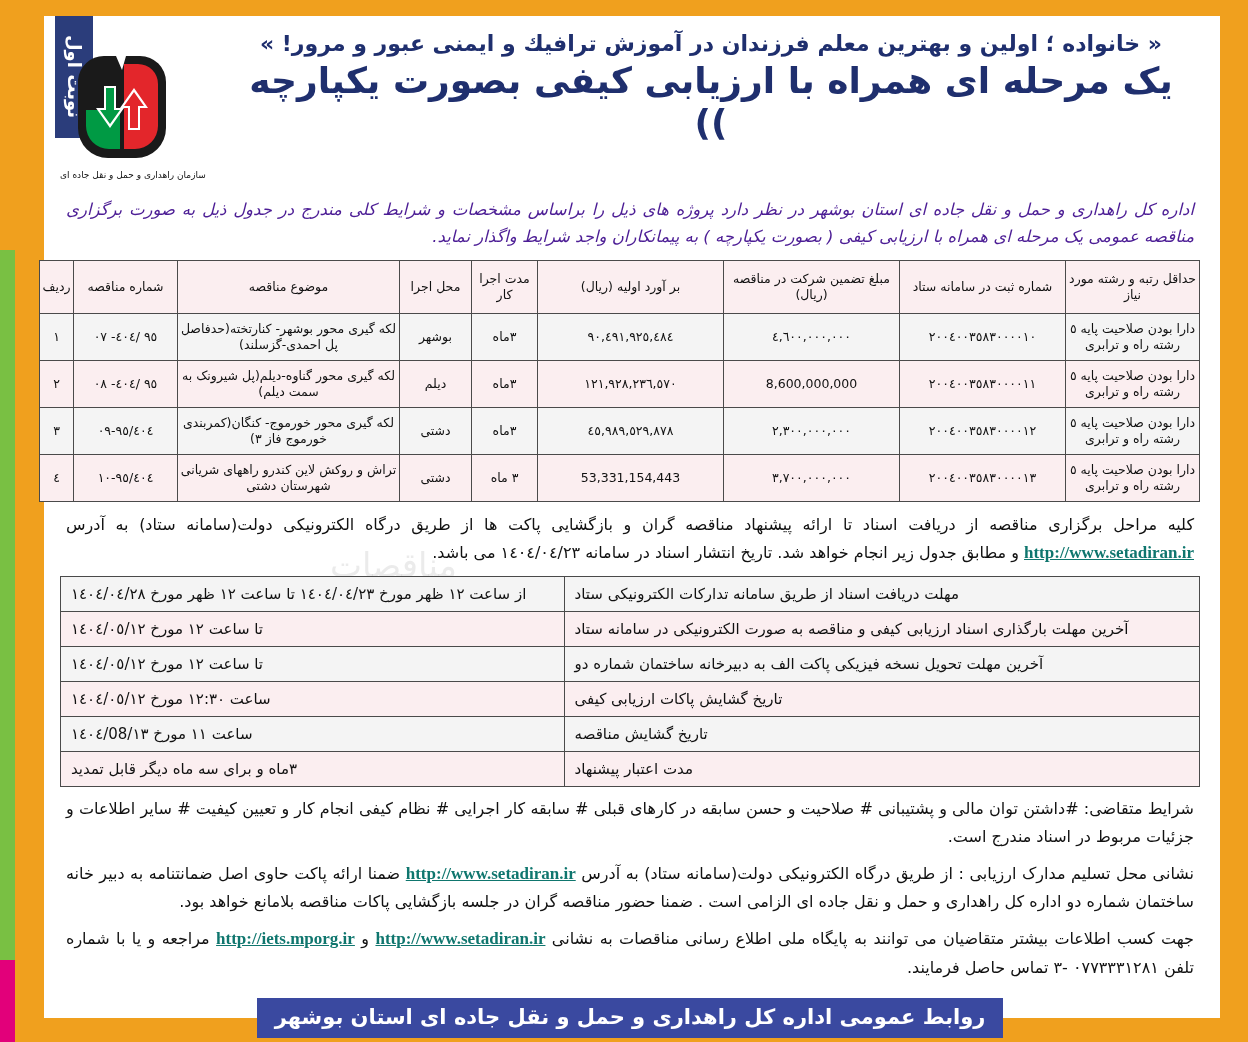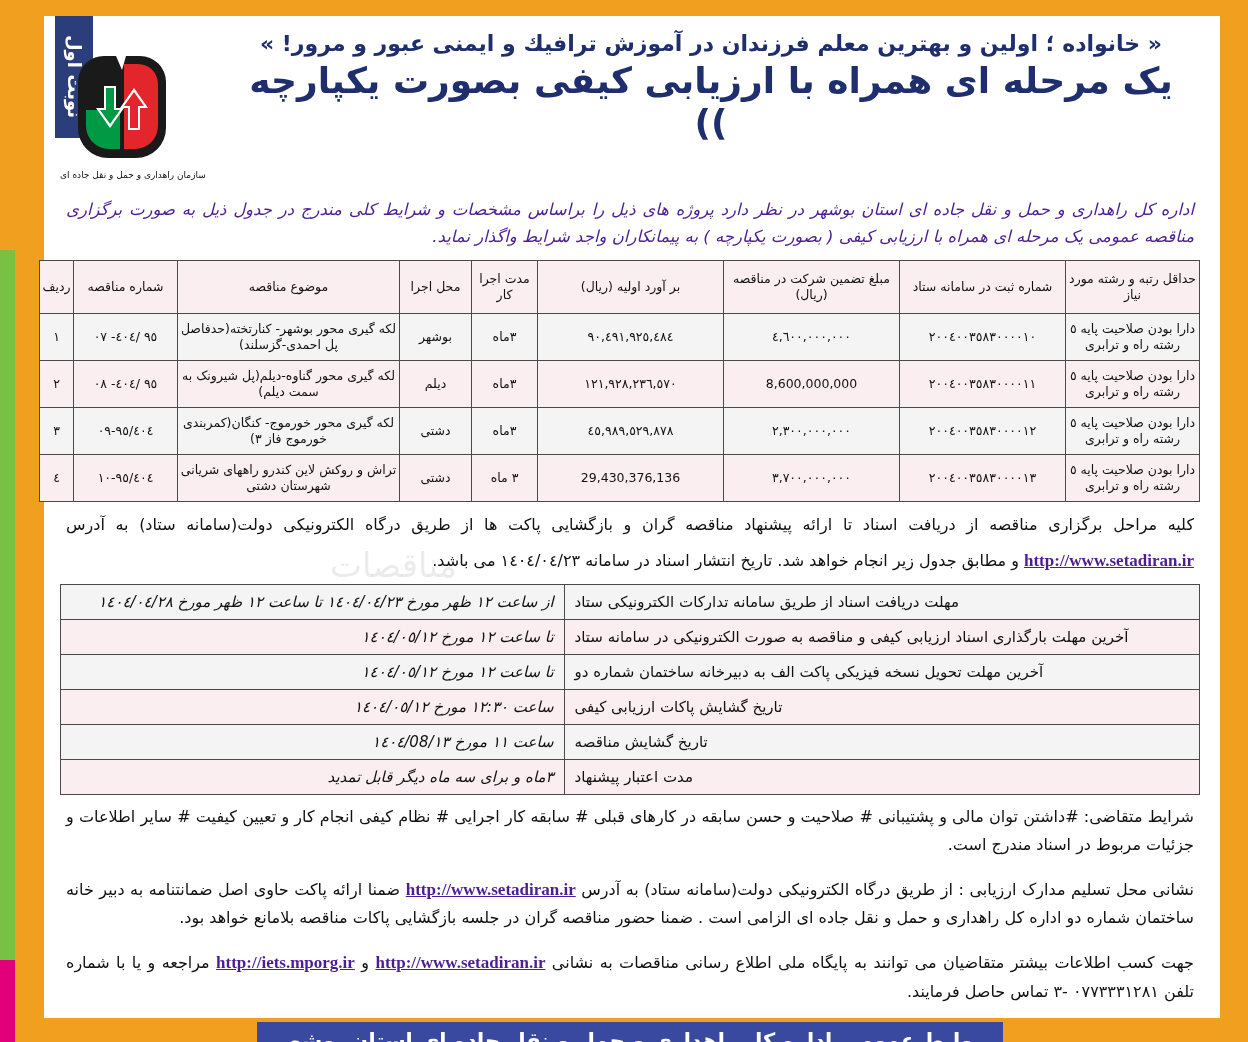--- a/index.html
+++ b/index.html
@@ -188,47 +188,46 @@
   
   .para {
     margin-top: 9px;
     font-size: 16px;
     line-height: 1.7;
     color: #111111;
     text-align: justify;
     padding: 0 6px;
   }
   .link {
-    color: #4c1d95;
+    color: #0f766e;
     font-weight: bold;
     direction: ltr;
     unicode-bidi: embed;
     display: inline-block;
     font-family: "Liberation Serif", serif;
     font-size: 17px;
-    margin-top: 8px;
   }
   
   table.sched {
     width: 100%;
     border-collapse: collapse;
     margin-top: 8px;
     table-layout: fixed;
   }
   table.sched td {
     border: 1px solid #4a4a4a;
     color: #111111;
     font-size: 15px;
     padding: 5px 10px;
     height: 24px;
   }
   table.sched tr:nth-child(odd) td { background: #f4f4f4; }
   table.sched tr:nth-child(even) td { background: #fbeef0; }
   td.sched-label { width: 56%; text-align: left; }
-  td.sched-value { width: 44%; text-align: right; font-style: italic; }
+  td.sched-value { width: 44%; text-align: left; }
   
   .note {
     margin-top: 8px;
     font-size: 16px;
     line-height: 1.75;
     color: #111111;
     text-align: justify;
     padding: 0 6px;
   }
   
@@ -362,21 +361,21 @@
           <td>٣ماه</td>
           <td>دشتی</td>
           <td>لکه گیری محور خورموج- کنگان(کمربندی خورموج فاز ٣)</td>
           <td>٩٥/٤٠٤-٠٩</td>
           <td>٣</td>
         </tr>
         <tr>
           <td>دارا بودن صلاحیت پایه ٥ رشته راه و ترابری</td>
           <td>٢٠٠٤٠٠٣٥٨٣٠٠٠٠١٣</td>
           <td>٣,٧٠٠,٠٠٠,٠٠٠</td>
-          <td>29,430,376,136</td>
+          <td>53,331,154,443</td>
           <td>٣ ماه</td>
           <td>دشتی</td>
           <td>تراش و روکش لاین کندرو راههای شریانی شهرستان دشتی</td>
           <td>٩٥/٤٠٤-١٠</td>
           <td>٤</td>
         </tr>
       </tbody>
     </table>
 
     <div class="para">

